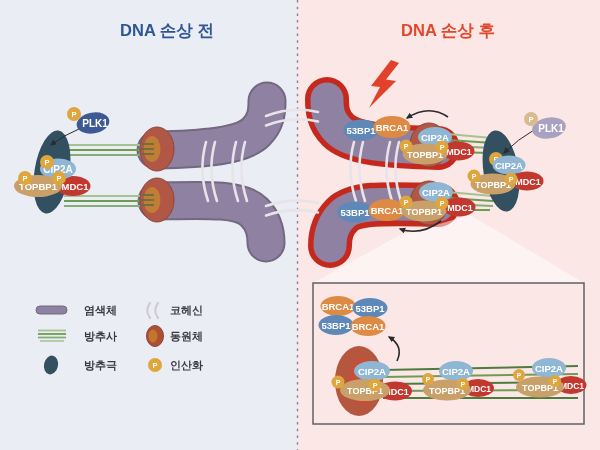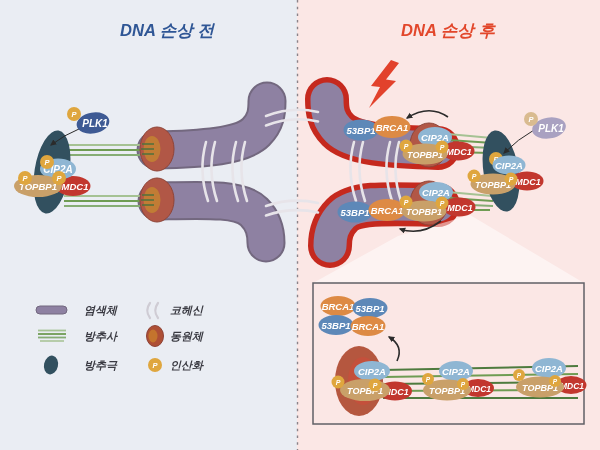--- a/index.html
+++ b/index.html
@@ -1,21 +1,21 @@
 <!DOCTYPE html>
 <html><head>
 <meta charset="utf-8">
 <style>
   html,body{margin:0;padding:0;}
   body{
     width:600px;height:450px;overflow:hidden;
     font-family:"Liberation Sans","DejaVu Sans",sans-serif;
     background:#eaedf3;
   }
-  #stage{position:relative;width:588px;height:450px;font-style:italic;}
+  #stage{position:relative;width:588px;height:450px;}
   svg text{font-family:"Liberation Sans","DejaVu Sans",sans-serif;}
   .ptxt{fill:#ffffff;font-weight:bold;}
 </style>
 </head>
 <body>
 
 <div id="stage">
 <svg width="600" height="450" viewBox="0 0 600 450">
   <defs>
     <marker id="ah" markerUnits="userSpaceOnUse" markerWidth="8" markerHeight="8" refX="5.2" refY="3" orient="auto">

